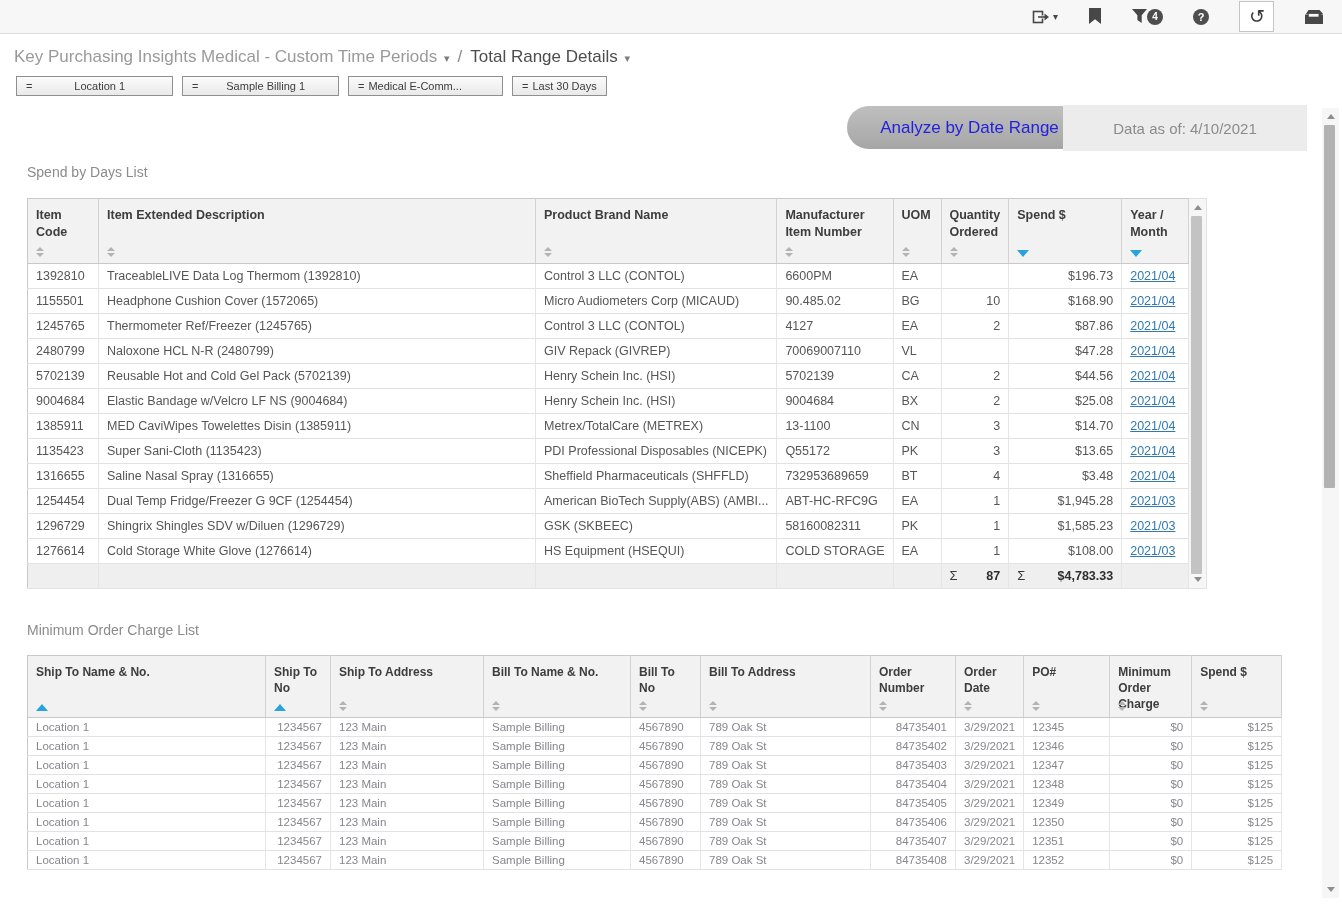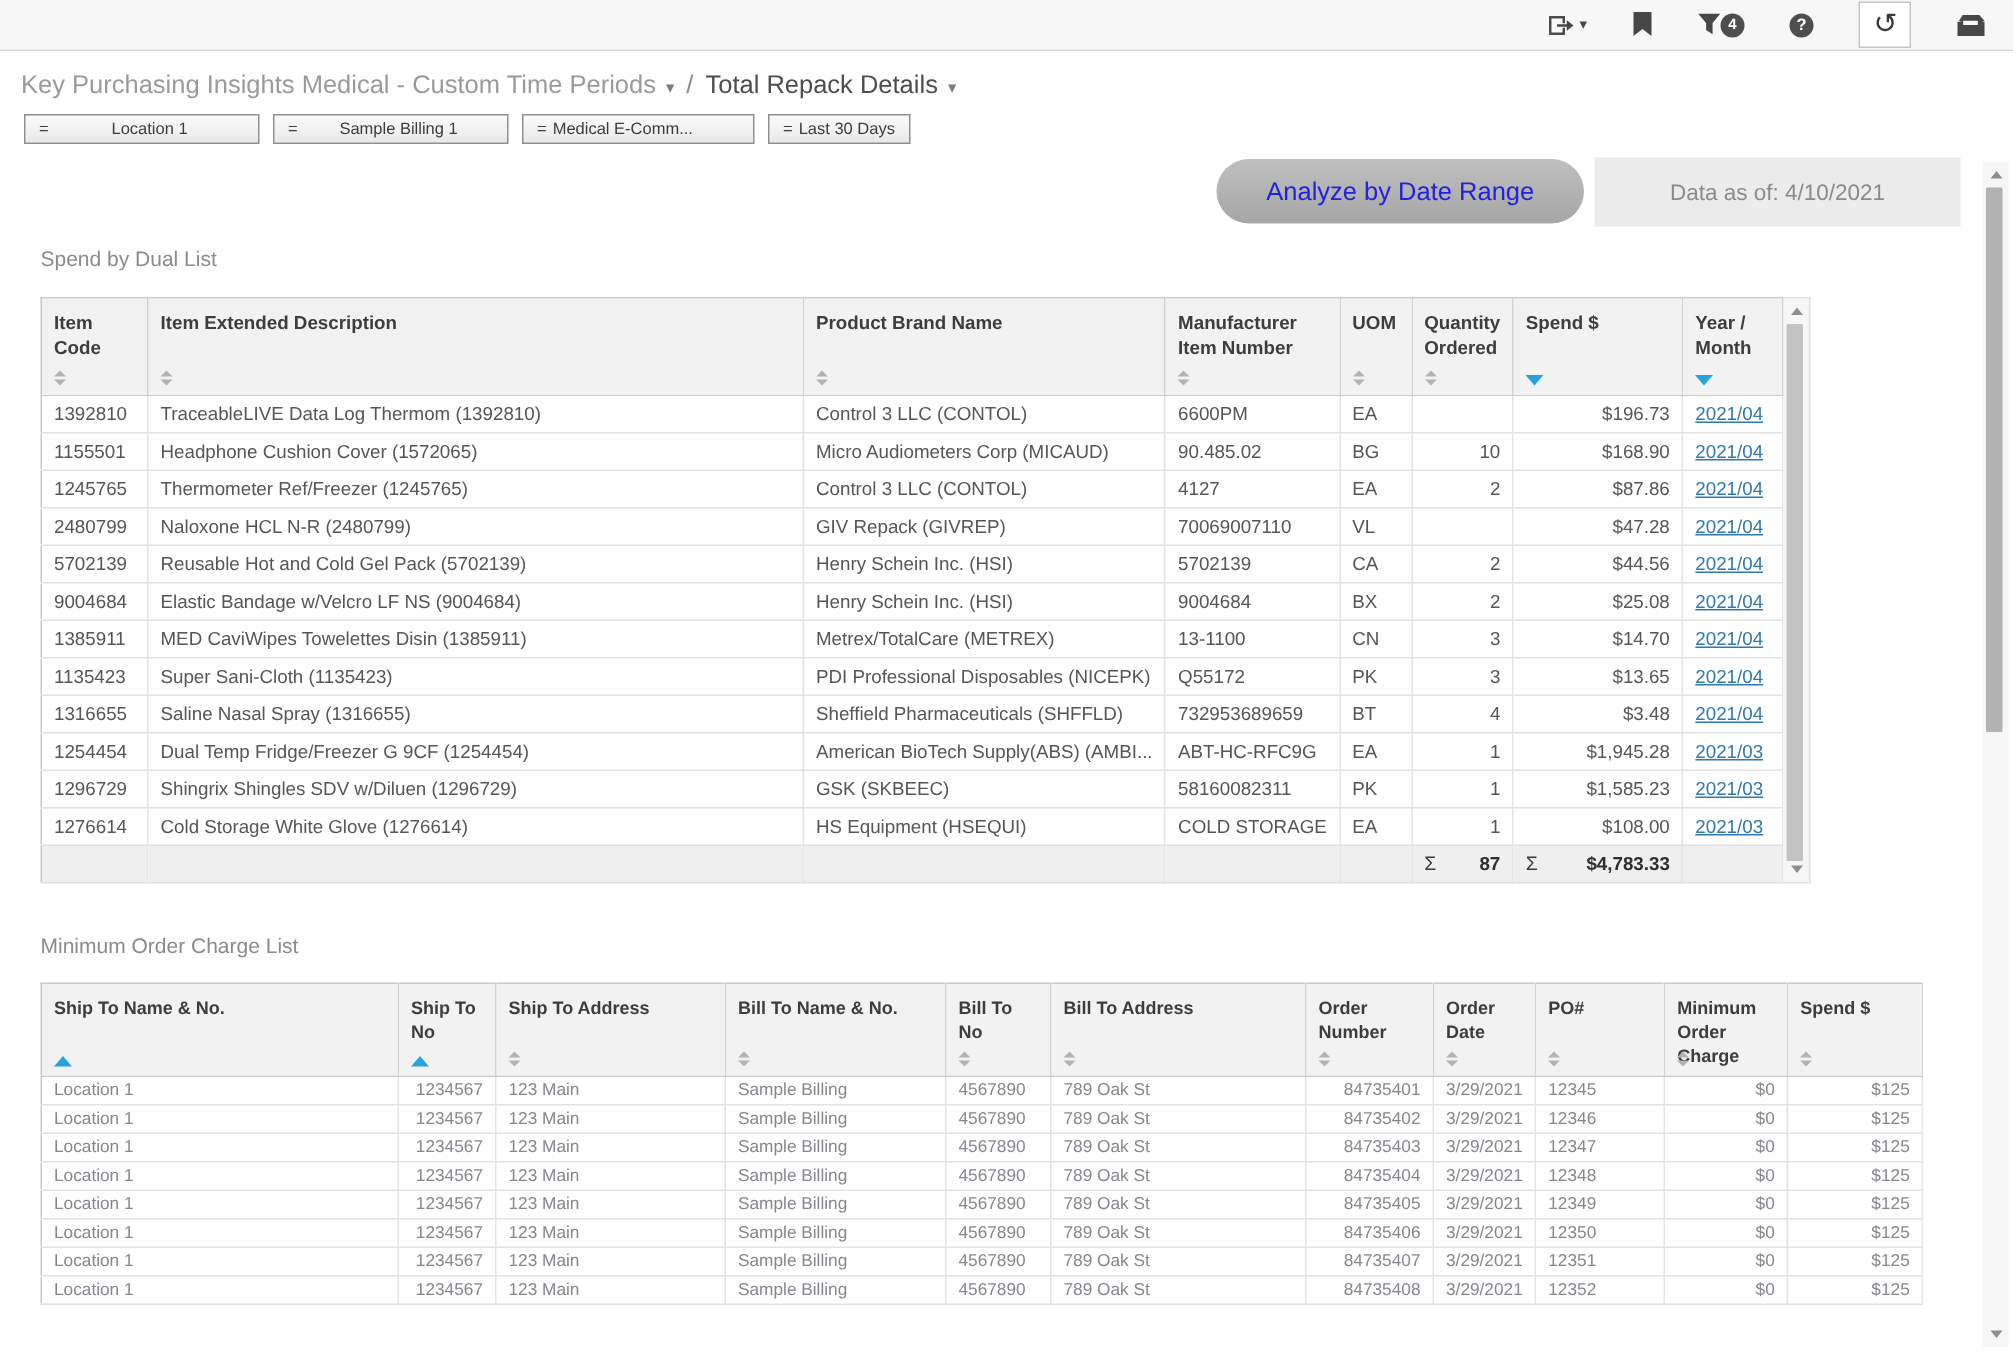--- a/index.html
+++ b/index.html
@@ -30,21 +30,21 @@
   .chips{margin:9px 0 0 16px;display:flex;gap:9px;}
   .chip{border:1px solid #8f8f8f;background:linear-gradient(#fbfbfb,#e9e9e9);
     height:18px;display:flex;align-items:center;padding:0 9px;font-size:11px;color:#3c3c3c;
     cursor:pointer;white-space:nowrap;}
   .chip .op{margin-right:4px;}
   .chips .chip:nth-child(1),.chips .chip:nth-child(2){min-width:137px;}
   .chips .chip:nth-child(1) .lbl,.chips .chip:nth-child(2) .lbl{flex:1;text-align:center;}
   .chips .chip:nth-child(3){min-width:135px;}
   
   .controls{position:relative;height:46px;margin-top:9px;}
-  .analyze-btn{position:absolute;left:811px;top:1px;width:245px;height:43px;border-radius:22px;
+  .analyze-btn{position:absolute;left:847px;top:1px;width:245px;height:43px;border-radius:22px;
     background:linear-gradient(#bfbfbf,#a6a6a6);border:none;color:#2222dd;font-size:17px;
     font-family:inherit;display:flex;align-items:center;justify-content:center;cursor:pointer;}
   .data-asof{position:absolute;left:1063px;top:0;width:244px;height:46px;background:#ececec;
     color:#8b8b8b;font-size:15px;display:flex;align-items:center;justify-content:center;}
   
   .section-title{margin:13px 0 0 27px;font-size:14px;color:#8b8b8b;height:17px;}
   
   .t1wrap{display:flex;margin:17px 0 0 27px;align-items:stretch;}
   .t2wrap{margin:16px 0 0 27px;}
   table{border-collapse:collapse;table-layout:fixed;border:1px solid #c9c9c9;}
@@ -129,21 +129,21 @@
   </span>
 </div>
 
 <div class="breadcrumb">
   <span class="bc-primary">
     <span>Key Purchasing Insights Medical - Custom Time Periods</span>
     <span class="bc-caret">▾</span>
   </span>
   <span class="bc-sep">/</span>
   <span class="bc-secondary">
-    <span>Total Repack Details</span>
+    <span>Total Range Details</span>
     <span class="bc-caret">▾</span>
   </span>
 </div>
 
 <div class="chips" id="chips">
     <div class="chip">
       <span class="op">=</span>
       <span class="lbl">Location 1</span>
     </div>
     <div class="chip">
@@ -158,21 +158,21 @@
       <span class="op">=</span>
       <span class="lbl">Last 30 Days</span>
     </div>
   </div>
 
 <div class="controls">
   <button class="analyze-btn">Analyze by Date Range</button>
   <div class="data-asof">Data as of: 4/10/2021</div>
 </div>
 
-<div class="section-title">Spend by Dual List</div>
+<div class="section-title">Spend by Days List</div>
 <div class="t1wrap">
   <table class="spend-table" id="spend-table">
       <colgroup>
         <col style="width: 71px;">
         <col style="width: 437px;">
         <col style="width: 212px;">
         <col style="width: 93px;">
         <col style="width: 48px;">
         <col style="width: 59px;">
         <col style="width: 113px;">

